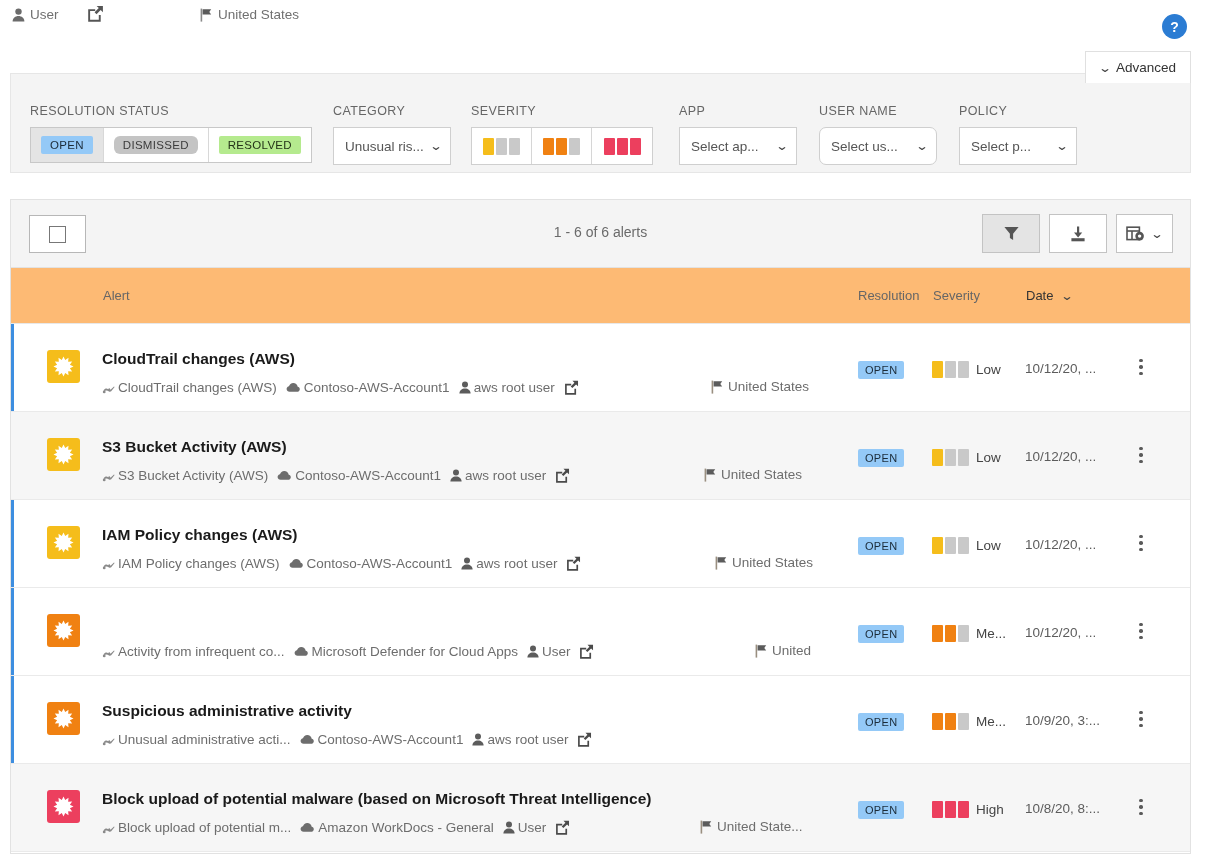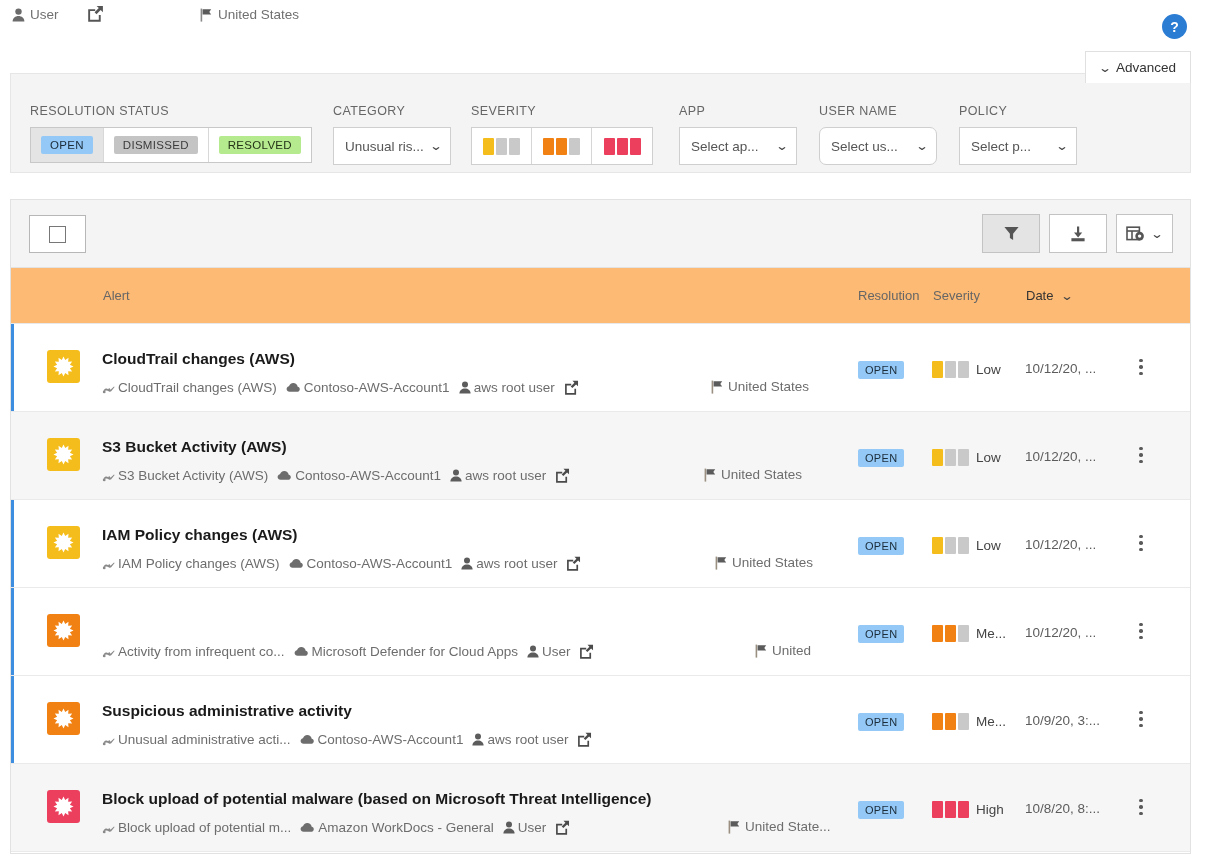--- a/index.html
+++ b/index.html
@@ -50,21 +50,21 @@
     padding: 0 10px; cursor: pointer; border-right: 1px solid #d8d8d8;
     background: #fff;
   }
   .seg:last-child { border-right: none; }
   .seg.active { background: #e4e4e4; }
   .pill {
     font-size: 11.5px; letter-spacing: .3px; padding: 3px 9px; border-radius: 2px;
     font-family: "Liberation Sans", sans-serif;
   }
   .pill.open { background: #94c9f7; color: #1b2b38; }
-  .pill.dismissed { background: #c4c4c4; color: #3b3b3b; }
+  .pill.dismissed { background: #c4c4c4; color: #3b3b3b; border-radius: 6px; }
   .pill.resolved { background: #b5ea8e; color: #243318; }
 
   .select {
     height: 38px; width: 118px; border: 1px solid #cfcfcf; background: #fff;
     display: flex; align-items: center; justify-content: space-between;
     padding: 0 9px 0 11px; font-size: 13.5px; color: #555; cursor: pointer;
   }
   .chev { font-size: 12px; color: #444; transform: scaleX(1.35); margin-left:4px;}
 
   .sev-seg { display:flex; border:1px solid #cfcfcf; background:#fff; height:38px; }
@@ -294,20 +294,21 @@
       </div>
     </div>
   </div>
 
   <div class="card">
 
     <div class="cardtool">
       <div class="selall">
         <span class="cbox"></span>
       </div>
+      <div class="count">1 - 6 of 6 alerts</div>
       <div class="tbtns">
         <div class="tbtn active">
           <span>
             <svg width="17" height="17" viewBox="0 0 17 17">
                 <path d="M1.4 2.1h14.2l-5.5 6.6v6.2l-3.2-1.9V8.7z" fill="#555"></path>
               </svg>
           </span>
         </div>
         <div class="tbtn">
           <span>
@@ -713,21 +714,21 @@
             </span>
             <span class="mitem">
               <span class="ico">
                 <svg width="15" height="15" viewBox="0 0 17 17">
                   <path d="M1.2 4.2h7v1.9H3.1v8.7h8.7V10h1.9v6.7H1.2z" fill="#4a4a4a"></path>
                   <path d="M9.6 0.9h6.3v6.3l-2.2-2.2-4.2 4.2-1.9-1.9 4.2-4.2z" fill="#4a4a4a"></path>
                 </svg>
               </span>
             </span>
           </div>
-          <div class="rcountry" style="left:717px">
+          <div class="rcountry" style="left:689px">
             <span>
               <svg width="13" height="14" viewBox="0 0 13 14">
                 <rect x="0.6" y="0.6" width="1.6" height="13" fill="#9a8f80"></rect>
                 <path d="M2.6 1.3h8.6l-1.9 2.6 1.9 2.6H2.6z" fill="#5b5b5b"></path>
               </svg>
             </span>
             <span>United State...</span>
           </div>
           <div class="rstatus"><span class="pill">OPEN</span></div>
           <div class="rsev">

